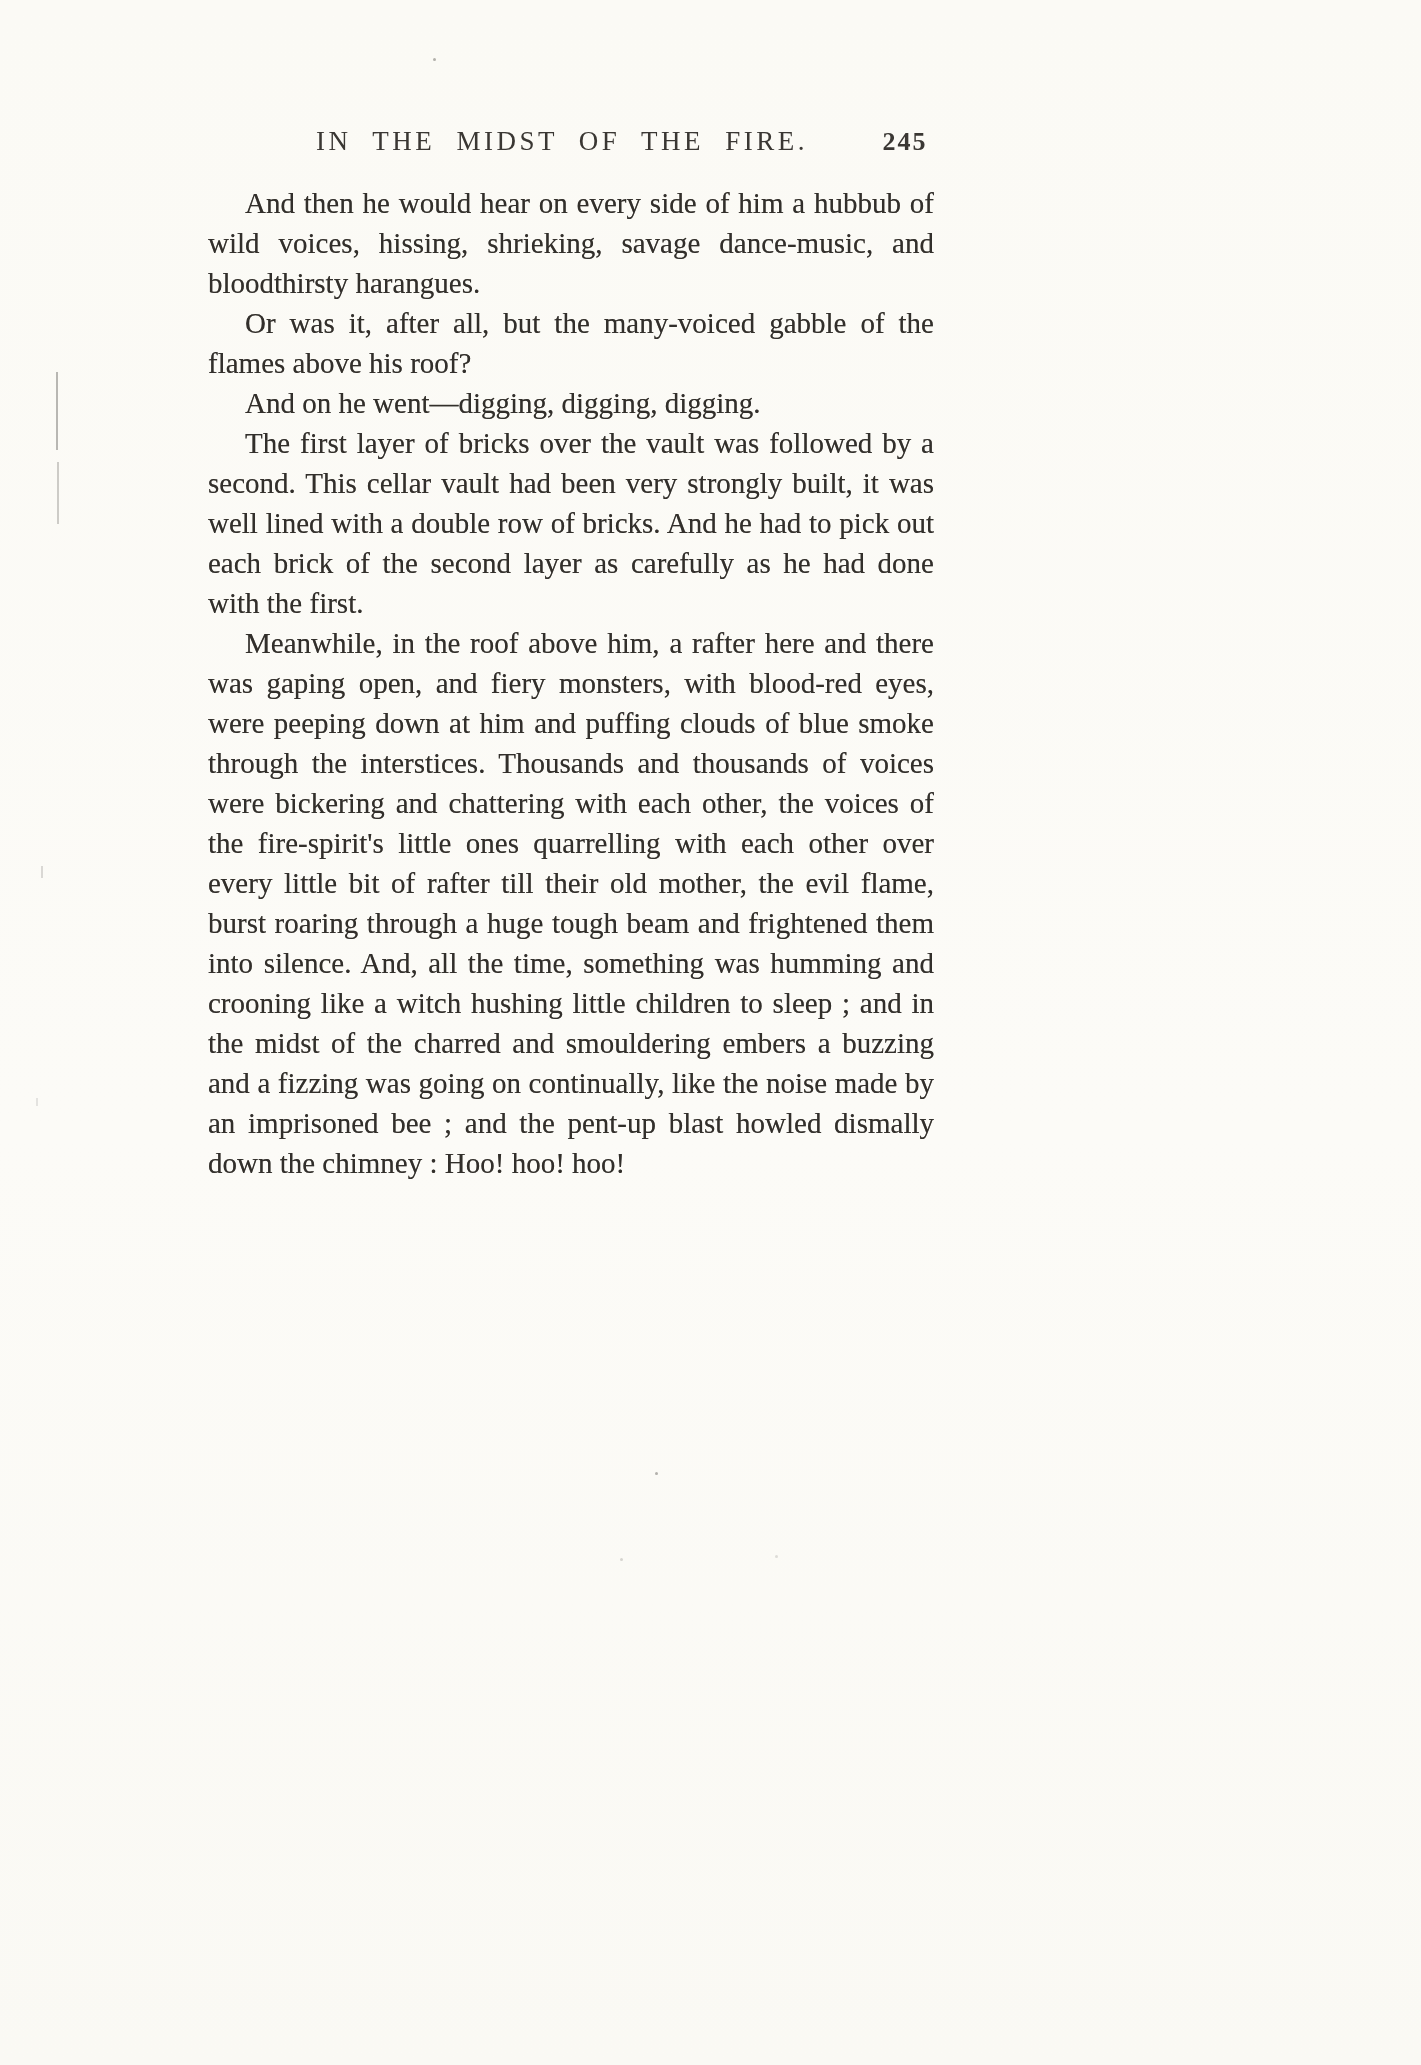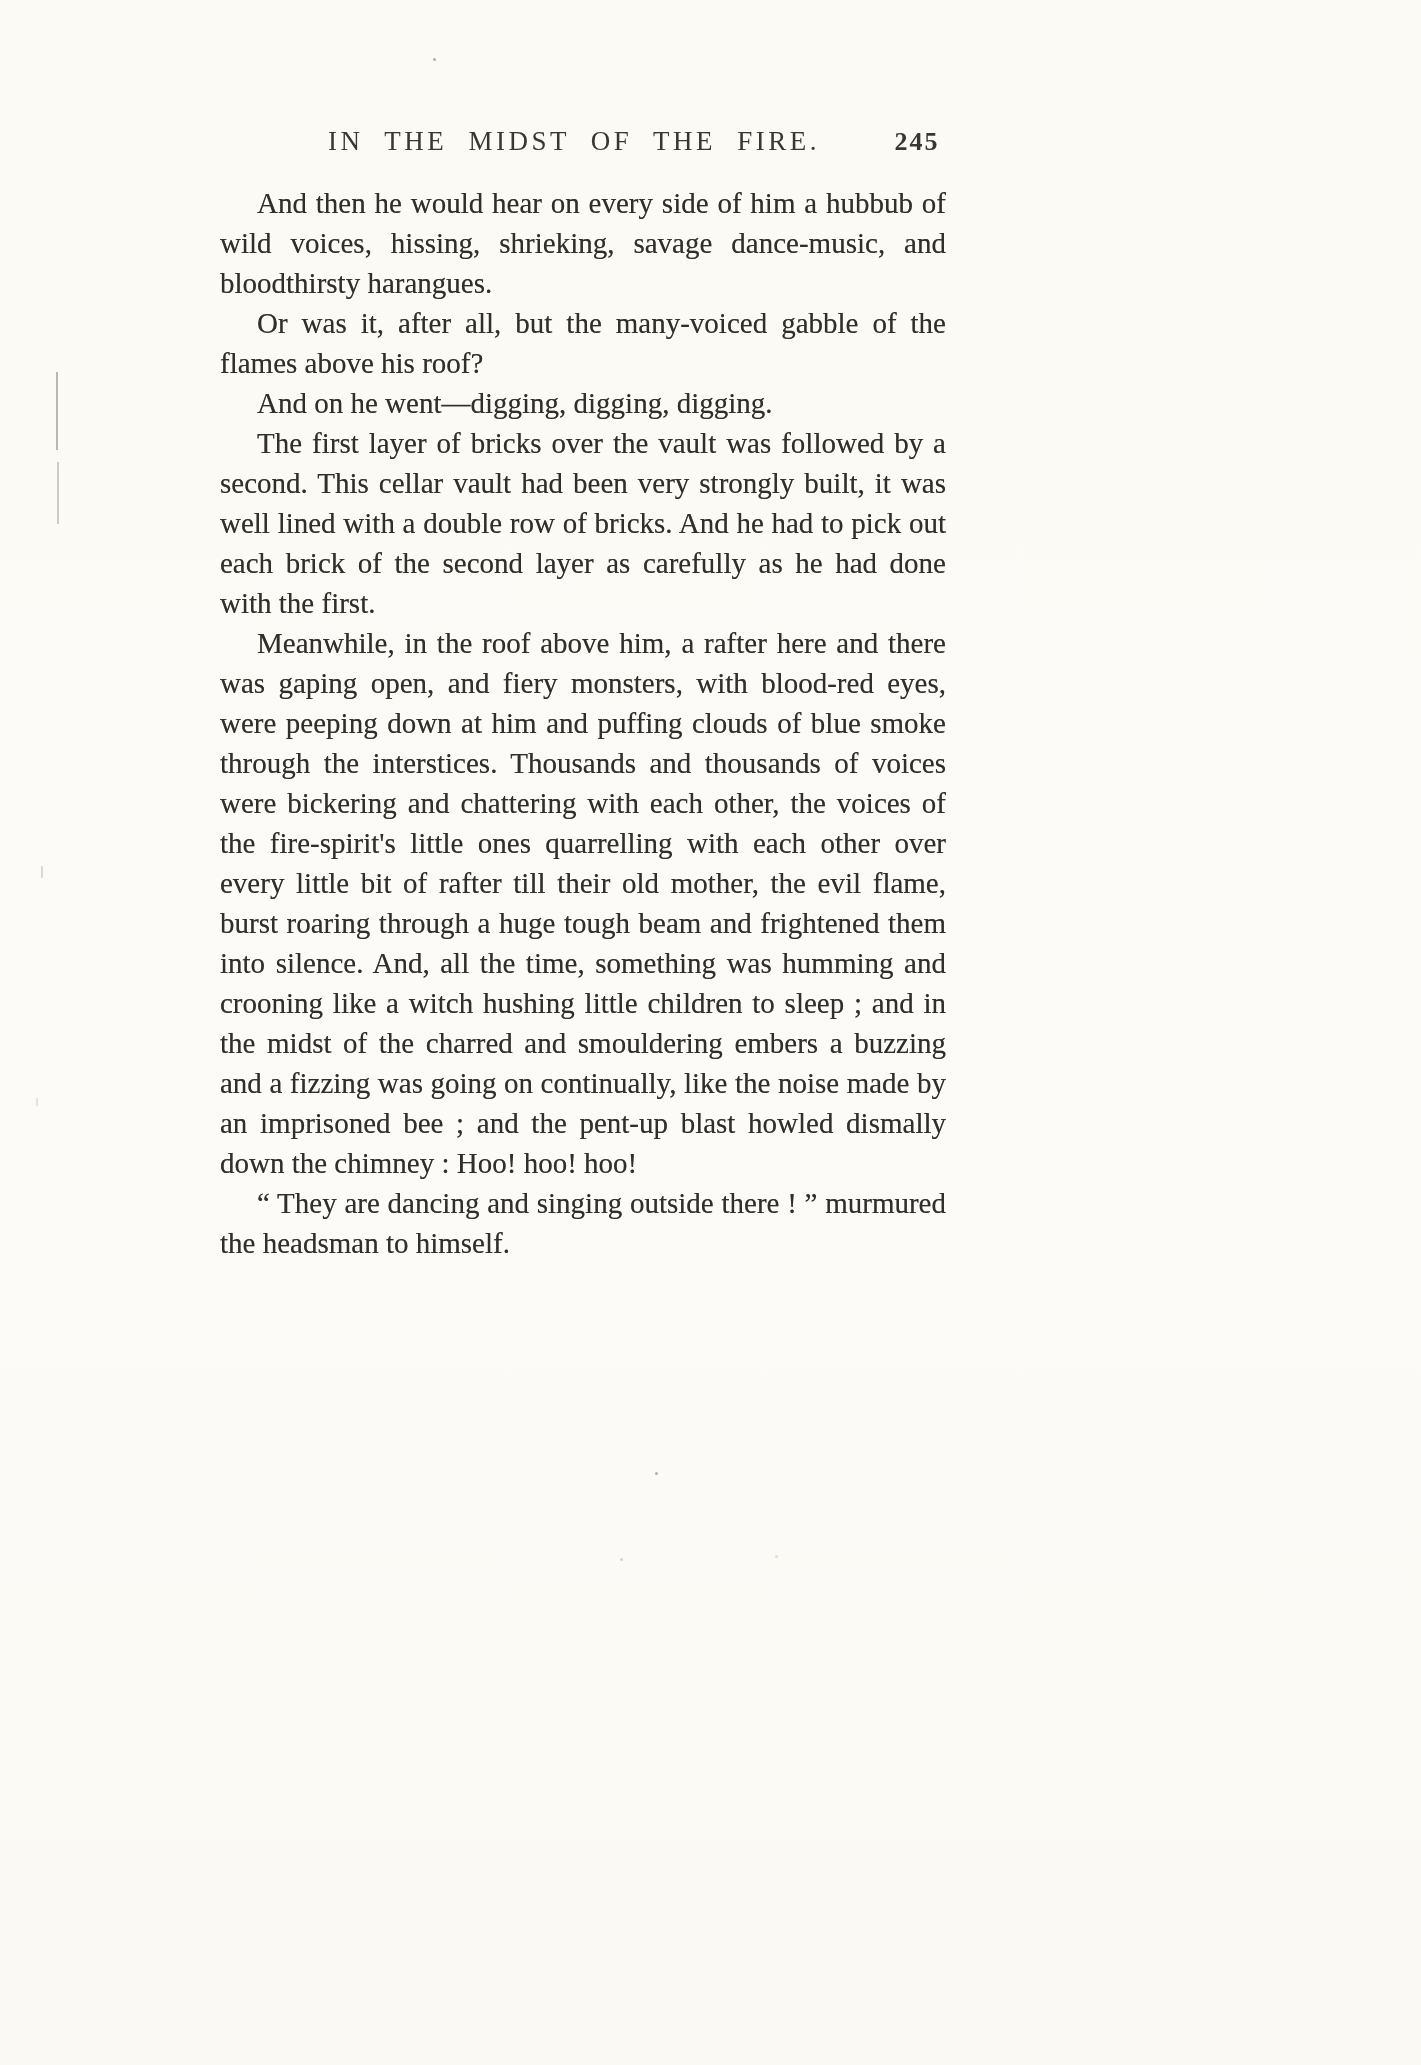--- a/index.html
+++ b/index.html
@@ -9,21 +9,21 @@
     width: 1421px;
     height: 2065px;
     margin: 0 auto;
     background: linear-gradient(180deg, #fbfaf5 0%, #fcfbf7 55%, #faf9f4 100%);
     font-family: "Liberation Serif", "DejaVu Serif", serif;
     color: #322f2b;
     overflow: hidden;
   }
   .text-column {
     position: absolute;
-    left: 220px;
+    left: 208px;
     top: 126px;
     width: 726px;
   }
   .page-header {
     display: flex;
     align-items: baseline;
     margin-bottom: 26px;
     font-size: 27px;
     color: #3a3733;
   }
@@ -90,18 +90,17 @@
       <span class="running-title">IN THE MIDST OF THE FIRE.</span>
       <span class="page-number">245</span>
     </div>
 
     <div class="page-body">
       <p>And then he would hear on every side of him a hubbub of wild voices, hissing, shrieking, savage dance-music, and bloodthirsty harangues.</p>
       <p>Or was it, after all, but the many-voiced gabble of the flames above his roof?</p>
       <p>And on he went—digging, digging, digging.</p>
       <p>The first layer of bricks over the vault was followed by a second.  This cellar vault had been very strongly built, it was well lined with a double row of bricks.  And he had to pick out each brick of the second layer as carefully as he had done with the first.</p>
       <p>Meanwhile, in the roof above him, a rafter here and there was gaping open, and fiery monsters, with blood-red eyes, were peeping down at him and puffing clouds of blue smoke through the interstices. Thousands and thousands of voices were bickering and chattering with each other, the voices of the fire-spirit's little ones quarrelling with each other over every little bit of rafter till their old mother, the evil flame, burst roaring through a huge tough beam and frightened them into silence.  And, all the time, something was humming and crooning like a witch hushing little children to sleep ; and in the midst of the charred and smouldering embers a buzzing and a fizzing was going on continually, like the noise made by an imprisoned bee ; and the pent-up blast howled dismally down the chimney : Hoo! hoo! hoo!</p>
-      <p>“ They are dancing and singing outside there ! ” murmured the headsman to himself.</p>
     </div>
 
   </div>
 
 </div>
 
 </body></html>

